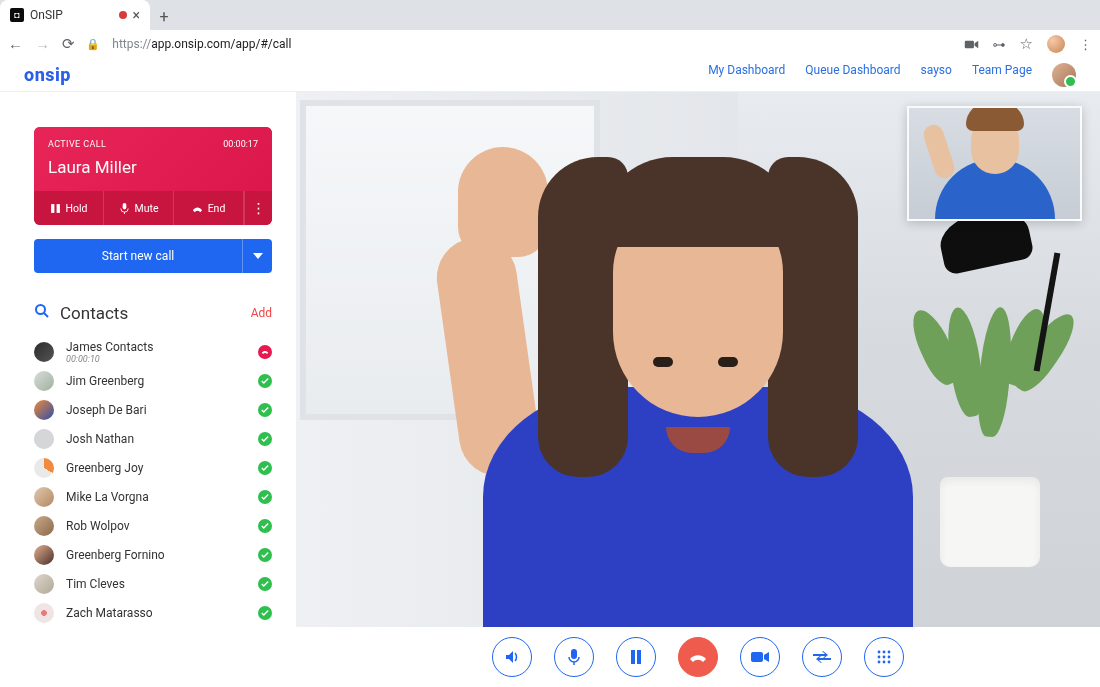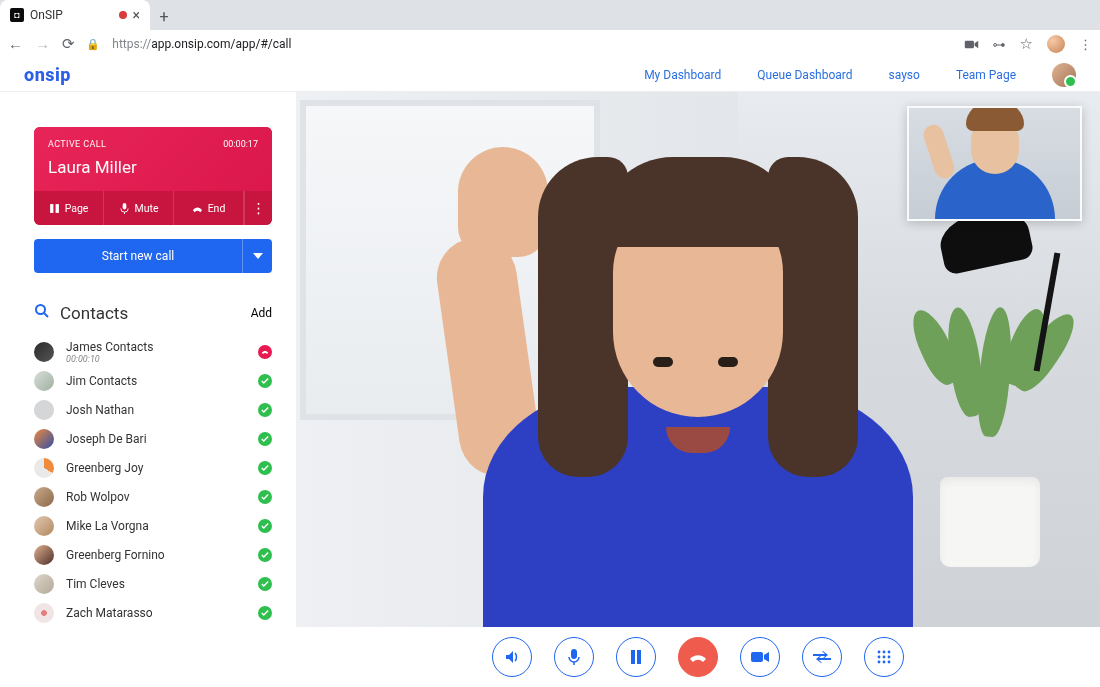--- a/index.html
+++ b/index.html
@@ -18,21 +18,21 @@
   .nav-arrow.disabled { color: #b9bbbe; }
   .lock { color: #5f6368; font-size: 11px; }
   .url { font-size: 12px; color: #202124; text-align: center; }
   .url .proto { color: #80868b; }
   .chrome-right { margin-left: auto; display: flex; align-items: center; gap: 14px; color: #5f6368; }
   .chrome-avatar { width: 18px; height: 18px; border-radius: 50%; background: radial-gradient(circle at 30% 30%, #f7c9a8, #c78453); }
 
   
   .app-header { height: 34px; display: flex; align-items: center; padding: 0 24px; border-bottom: 1px solid #eee; }
   .logo { font-weight: 800; font-size: 18px; letter-spacing: .5px; color: #2a5fe8; }
-  .nav-links { margin-left: auto; display: flex; align-items: center; gap: 36px; font-size: 12px; }
+  .nav-links { margin-left: auto; display: flex; gap: 20px; font-size: 12px; }
   .nav-links a { color: #2a6fe0; text-decoration: none; }
   .user-avatar { width: 24px; height: 24px; border-radius: 50%; background: linear-gradient(135deg, #e0b392, #a5765a); position: relative; }
   .user-avatar::after { content: ""; position: absolute; right: -1px; bottom: -1px; width: 9px; height: 9px; background: #2fbf4e; border: 2px solid #fff; border-radius: 50%; }
 
   
   .app-body { display: flex; height: calc(687px - 58px - 34px); }
   .sidebar { width: 296px; padding: 35px 24px 10px 34px; }
   .call-card { background: #e7194f; border-radius: 6px; overflow: hidden; color: #fff; }
   .call-card-top { background: #e7194f; padding: 12px 14px 14px; position: relative; }
   .call-card-top::before { content: ""; position: absolute; inset: 0; background: linear-gradient(135deg, rgba(255,255,255,.05), rgba(0,0,0,.05)); }
@@ -45,21 +45,21 @@
   .call-act svg { width: 11px; height: 11px; fill: #fff; }
   .call-more { width: 28px; display: flex; align-items: center; justify-content: center; border-left: 1px solid rgba(255,255,255,.15); font-size: 14px; }
 
   .start-call { margin-top: 14px; display: flex; height: 34px; border-radius: 4px; overflow: hidden; }
   .start-call-main { flex: 1; background: #1f66f0; color: #fff; display: flex; align-items: center; justify-content: center; font-size: 12px; }
   .start-call-drop { width: 30px; background: #1f66f0; border-left: 1px solid rgba(255,255,255,.3); display: flex; align-items: center; justify-content: center; color: #fff; }
 
   .contacts-head { display: flex; align-items: center; margin-top: 30px; }
   .contacts-head .search-ic { color: #1f66f0; margin-right: 10px; }
   .contacts-head h2 { font-size: 17px; font-weight: 400; color: #333; }
-  .contacts-head .add { margin-left: auto; color: #000000; font-size: 12px; }
+  .contacts-head .add { margin-left: auto; color: #ef4444; font-size: 12px; }
 
   .contacts { margin-top: 14px; }
   .contact { display: flex; align-items: center; height: 29px; }
   .contact .av { width: 20px; height: 20px; border-radius: 50%; margin-right: 12px; flex-shrink: 0; }
   .contact .nm { font-size: 12px; color: #333; }
   .contact .sub { font-size: 9px; color: #888; font-style: italic; }
   .contact .stat { margin-left: auto; width: 14px; height: 14px; border-radius: 50%; display: flex; align-items: center; justify-content: center; }
   .stat.avail { background: #2fbf4e; }
   .stat.busy { background: #e7194f; }
   .stat svg { width: 8px; height: 8px; fill: #fff; }
@@ -173,21 +173,21 @@
         <div class="call-label">ACTIVE CALL</div>
         <div class="call-timer">00:00:17</div>
         <div class="call-name">Laura Miller</div>
       </div>
       <div class="call-actions">
         <div class="call-act">
           <svg viewBox="0 0 10 10">
               <rect x="1" y="1" width="3" height="8"></rect>
               <rect x="6" y="1" width="3" height="8"></rect>
             </svg>
-          <span>Page</span>
+          <span>Hold</span>
         </div>
         <div class="call-act">
           <svg viewBox="0 0 10 12">
               <rect x="3" y="0" width="4" height="7" rx="2"></rect>
               <path d="M1 6a4 4 0 008 0M5 10v2" stroke="#fff" stroke-width="1" fill="none"></path>
             </svg>
           <span>Mute</span>
         </div>
         <div class="call-act">
           <svg viewBox="0 0 12 12">
@@ -228,76 +228,76 @@
           </div>
           <span class="stat busy">
             <svg viewBox="0 0 10 10">
               <path d="M1 6c2-3 6-3 8 0l-1.5 1.5c-1.5-1.5-3.5-1.5-5 0z" fill="#fff"></path>
             </svg>
           </span>
         </div>
         <div class="contact">
           <span class="av av3"></span>
           <div>
-            <div class="nm">Jim Contacts</div>
+            <div class="nm">Jim Greenberg</div>
+          </div>
+          <span class="stat avail">
+            <svg viewBox="0 0 10 10">
+              <path d="M1 5l2.5 2.5L9 2" stroke="#fff" stroke-width="1.8" fill="none"></path>
+            </svg>
+          </span>
+        </div>
+        <div class="contact">
+          <span class="av av4"></span>
+          <div>
+            <div class="nm">Joseph De Bari</div>
           </div>
           <span class="stat avail">
             <svg viewBox="0 0 10 10">
               <path d="M1 5l2.5 2.5L9 2" stroke="#fff" stroke-width="1.8" fill="none"></path>
             </svg>
           </span>
         </div>
         <div class="contact">
           <span class="av av5"></span>
           <div>
             <div class="nm">Josh Nathan</div>
           </div>
           <span class="stat avail">
             <svg viewBox="0 0 10 10">
               <path d="M1 5l2.5 2.5L9 2" stroke="#fff" stroke-width="1.8" fill="none"></path>
             </svg>
           </span>
         </div>
         <div class="contact">
-          <span class="av av4"></span>
-          <div>
-            <div class="nm">Joseph De Bari</div>
-          </div>
-          <span class="stat avail">
-            <svg viewBox="0 0 10 10">
-              <path d="M1 5l2.5 2.5L9 2" stroke="#fff" stroke-width="1.8" fill="none"></path>
-            </svg>
-          </span>
-        </div>
-        <div class="contact">
           <span class="av av6"></span>
           <div>
             <div class="nm">Greenberg Joy</div>
           </div>
           <span class="stat avail">
             <svg viewBox="0 0 10 10">
               <path d="M1 5l2.5 2.5L9 2" stroke="#fff" stroke-width="1.8" fill="none"></path>
             </svg>
           </span>
         </div>
         <div class="contact">
+          <span class="av av7"></span>
+          <div>
+            <div class="nm">Mike La Vorgna</div>
+          </div>
+          <span class="stat avail">
+            <svg viewBox="0 0 10 10">
+              <path d="M1 5l2.5 2.5L9 2" stroke="#fff" stroke-width="1.8" fill="none"></path>
+            </svg>
+          </span>
+        </div>
+        <div class="contact">
           <span class="av av8"></span>
           <div>
             <div class="nm">Rob Wolpov</div>
-          </div>
-          <span class="stat avail">
-            <svg viewBox="0 0 10 10">
-              <path d="M1 5l2.5 2.5L9 2" stroke="#fff" stroke-width="1.8" fill="none"></path>
-            </svg>
-          </span>
-        </div>
-        <div class="contact">
-          <span class="av av7"></span>
-          <div>
-            <div class="nm">Mike La Vorgna</div>
           </div>
           <span class="stat avail">
             <svg viewBox="0 0 10 10">
               <path d="M1 5l2.5 2.5L9 2" stroke="#fff" stroke-width="1.8" fill="none"></path>
             </svg>
           </span>
         </div>
         <div class="contact">
           <span class="av av9"></span>
           <div>

